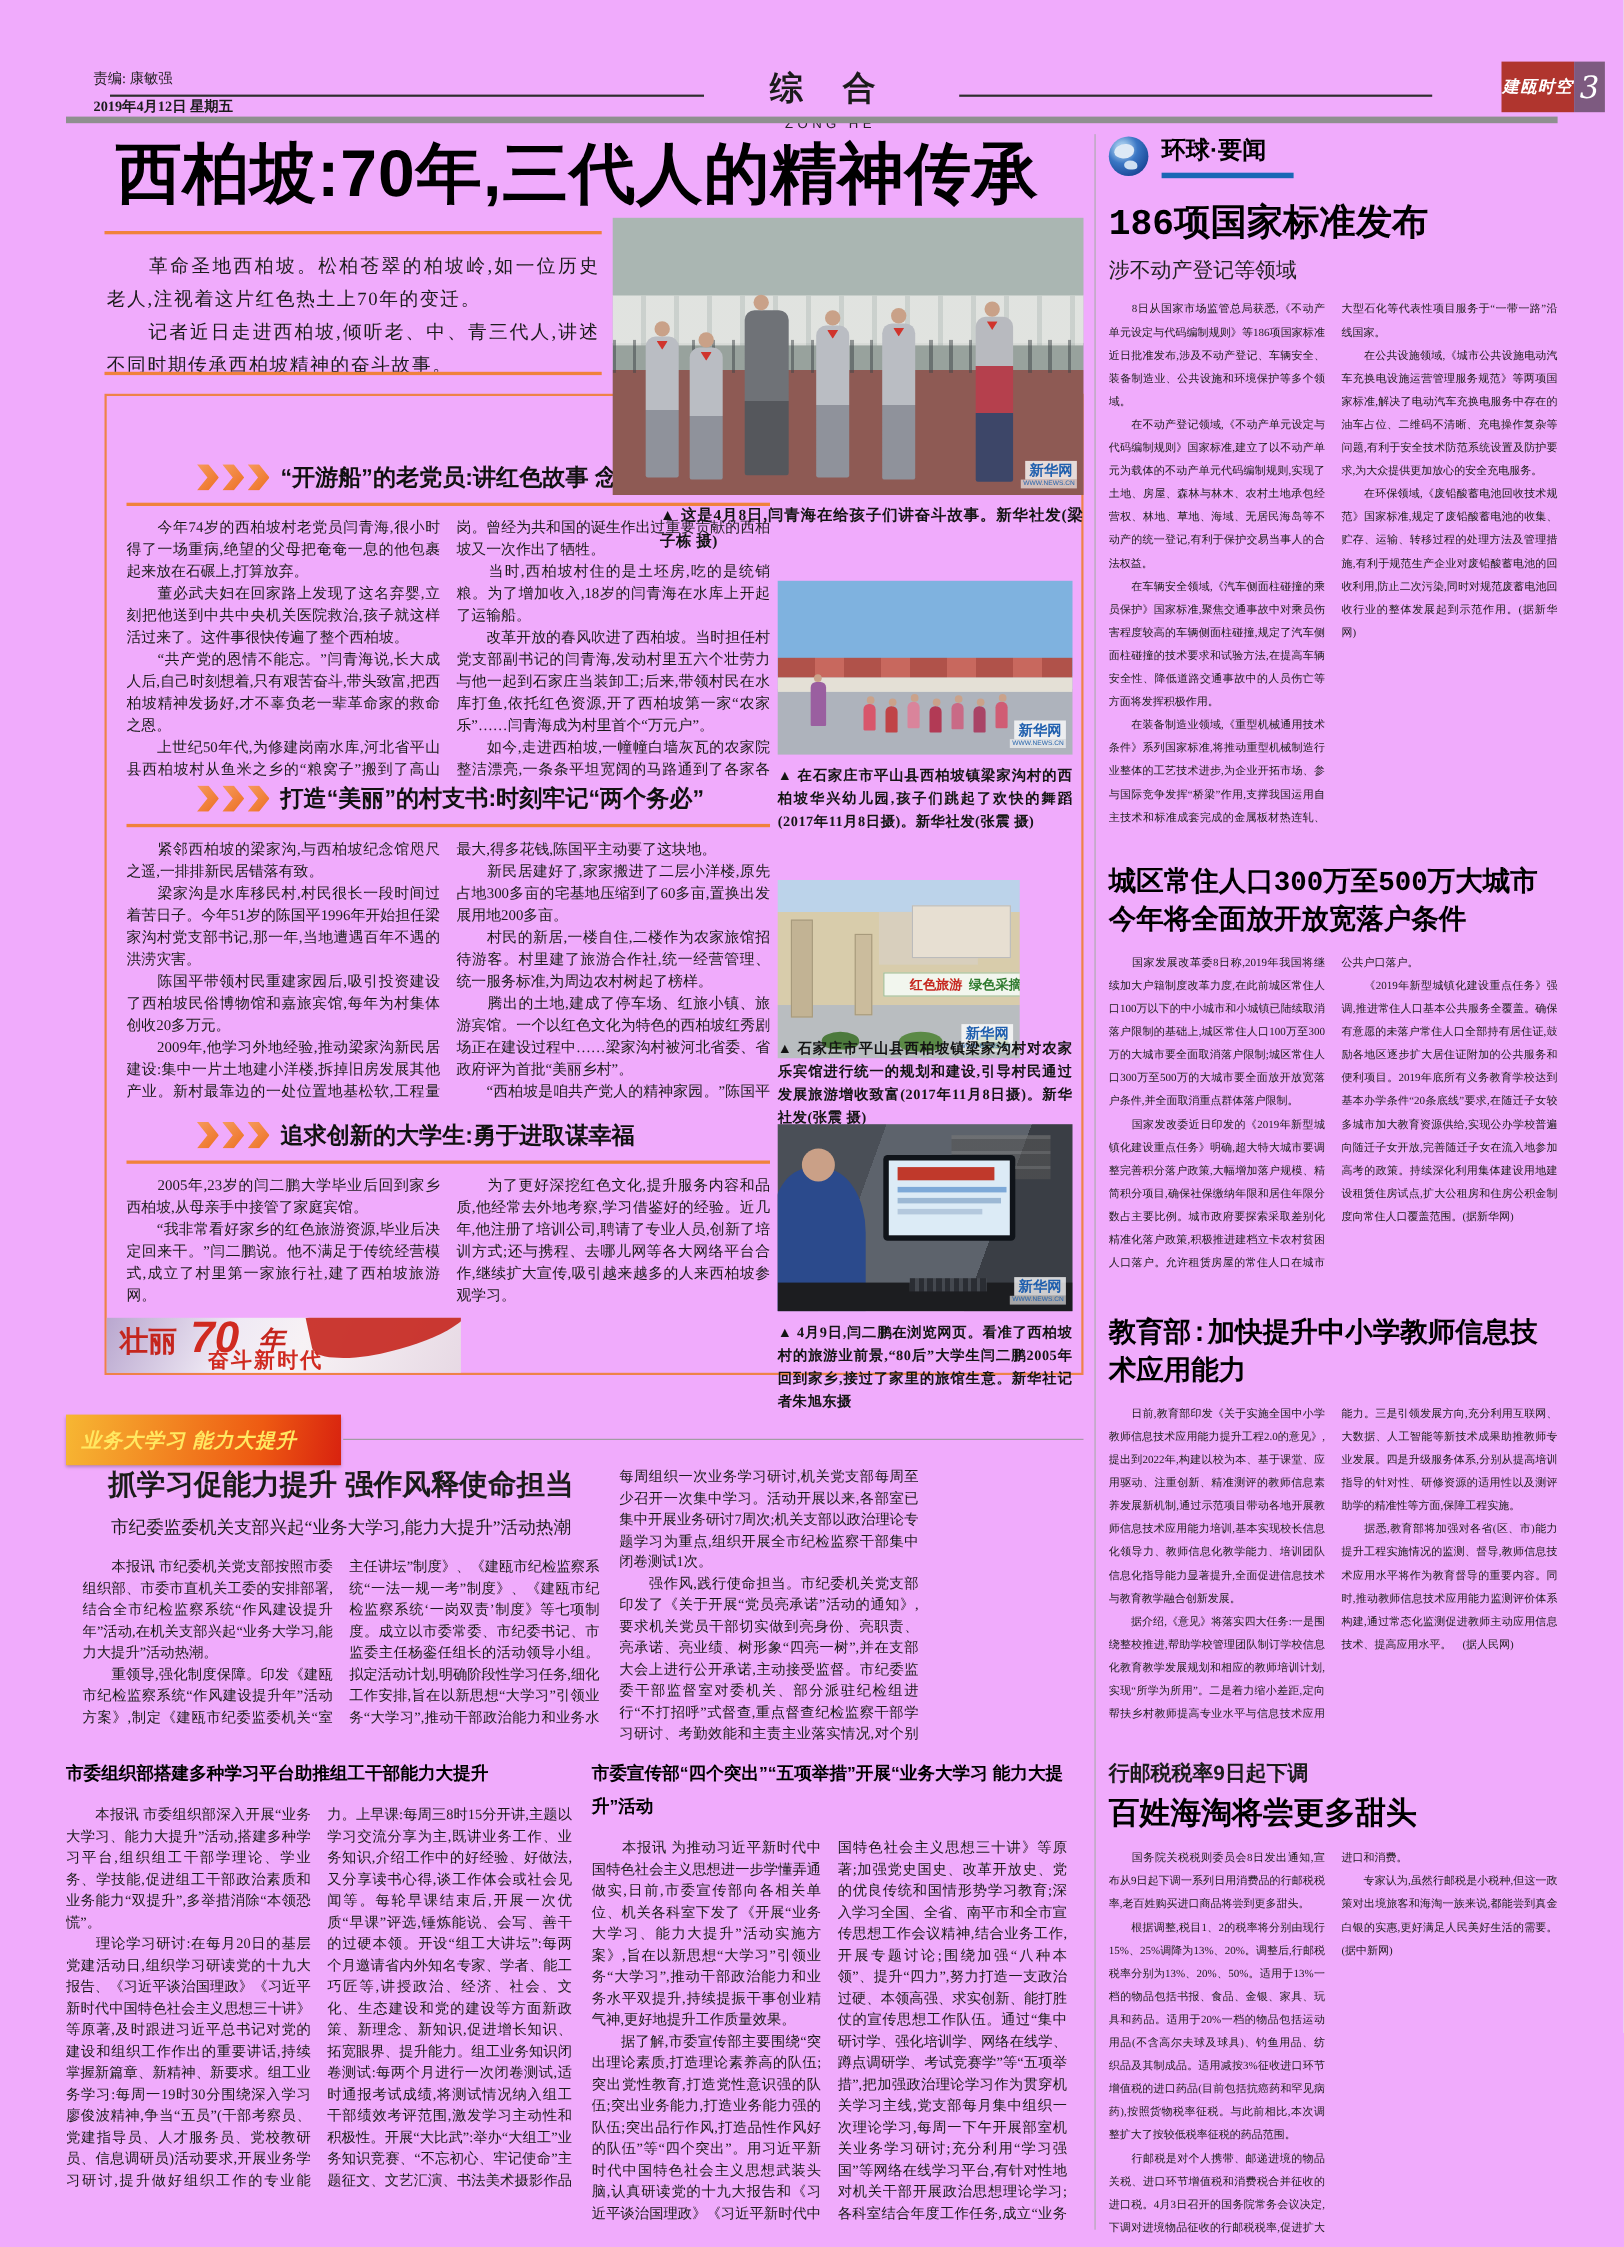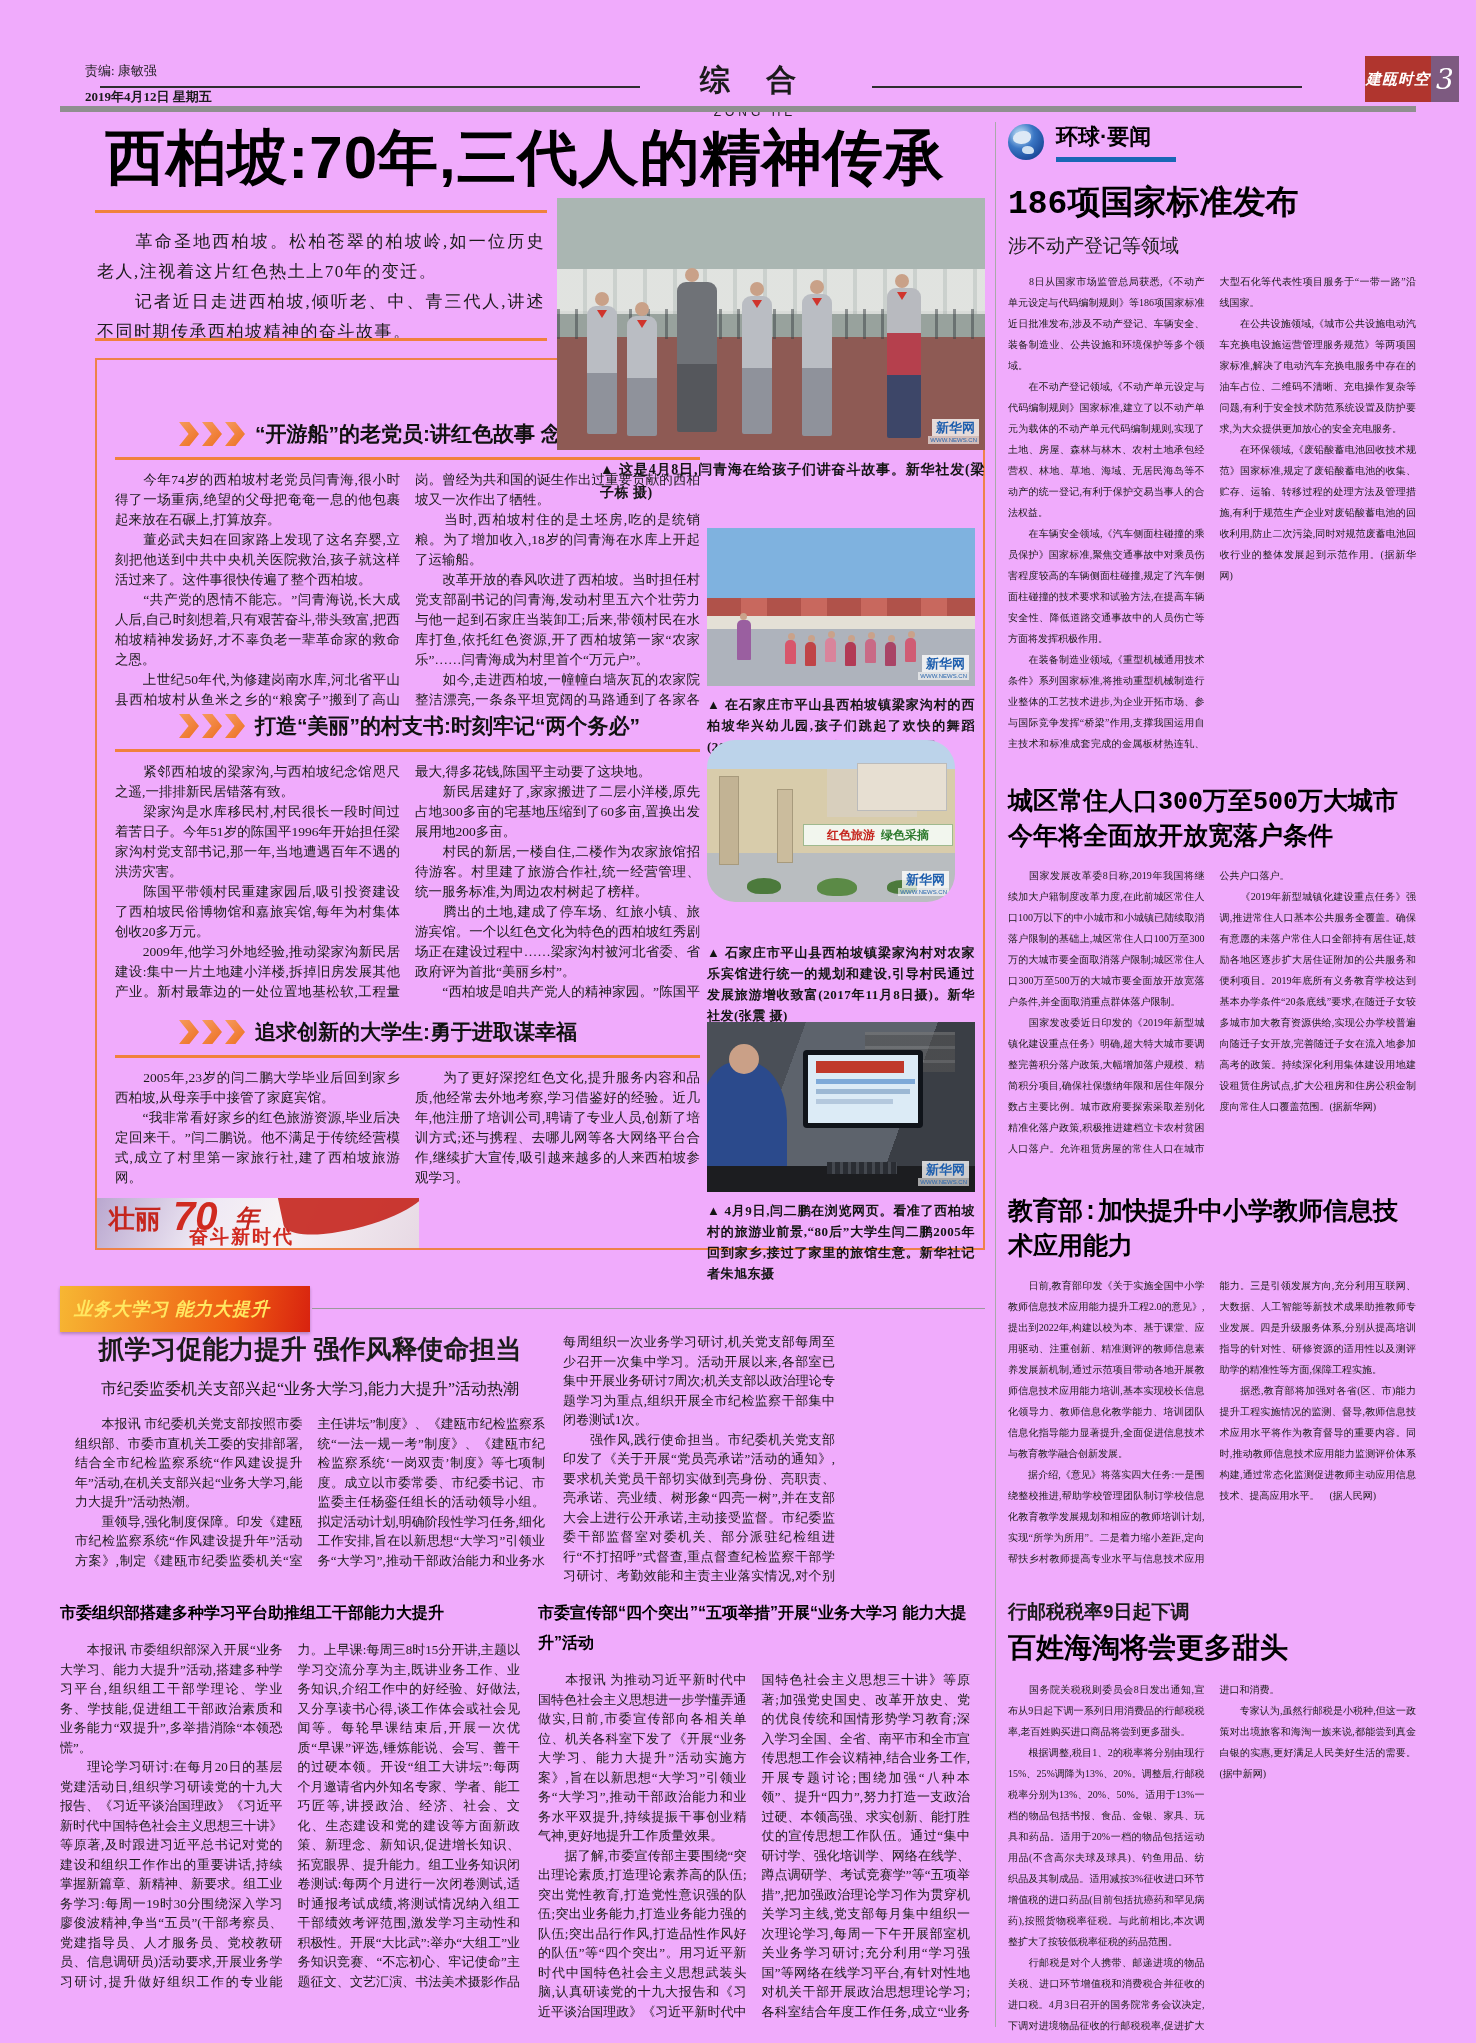--- a/index.html
+++ b/index.html
@@ -213,22 +213,22 @@
     <div class="kid" style="left:158px;bottom:23px;background:#c96a86;"></div>
     <div class="kid" style="left:178px;bottom:20px;background:#a94466;"></div>
     <div class="kid" style="left:198px;bottom:24px;background:#d05c74;"></div>
     <div class="wm">
       <span class="t">新华网</span>
       <span class="u">WWW.NEWS.CN</span>
     </div>
   </div>
   <div class="b caption" style="left:707px;top:694px;width:268px;font-size:13px;line-height:21px;">▲ 在石家庄市平山县西柏坡镇梁家沟村的西柏坡华兴幼儿园,孩子们跳起了欢快的舞蹈(2017年11月8日摄)。新华社发(张震 摄)</div>
 
-  <div class="photo" style="left:707px;top:740px;width:248px;height:162px;
-       background:linear-gradient(#bcd3ea 0 18%,#d8ccab 18% 70%,#b9bdc0 70% 100%);border-radius:28px;">
+  <div class="photo" style="left:707px;top:800px;width:220px;height:162px;
+       background:linear-gradient(#bcd3ea 0 18%,#d8ccab 18% 70%,#b9bdc0 70% 100%);">
     <div style="position:absolute;left:12px;top:22%;width:20px;height:55%;background:#c2b394;border:1px solid #a79a7c;"></div>
     <div style="position:absolute;left:70px;top:30%;width:16px;height:46%;background:#cbbc9d;border:1px solid #a79a7c;"></div>
     <div style="position:absolute;right:8px;top:14%;width:90px;height:30%;background:#e7dfd2;border:1px solid #bbb;box-shadow:-30px 6px 0 #d8cfbd;"></div>
     <div style="position:absolute;left:96px;top:52%;width:150px;height:22px;background:#f2f6ee;border:1px solid #9fb98e;display:flex;align-items:center;justify-content:center;gap:6px;font-weight:bold;font-size:12px;">
       <span style="color:#c5251d;">红色旅游</span>
       <span style="color:#2d7a2d;">绿色采摘</span>
     </div>
     <div style="position:absolute;left:40px;bottom:8px;width:34px;height:16px;border-radius:50% 50% 40% 40%;background:#4c7a3c;"></div>
     <div style="position:absolute;left:110px;bottom:6px;width:40px;height:18px;border-radius:50% 50% 40% 40%;background:#5b8a46;"></div>
     <div style="position:absolute;left:180px;bottom:8px;width:30px;height:14px;border-radius:50% 50% 40% 40%;background:#4c7a3c;"></div>

